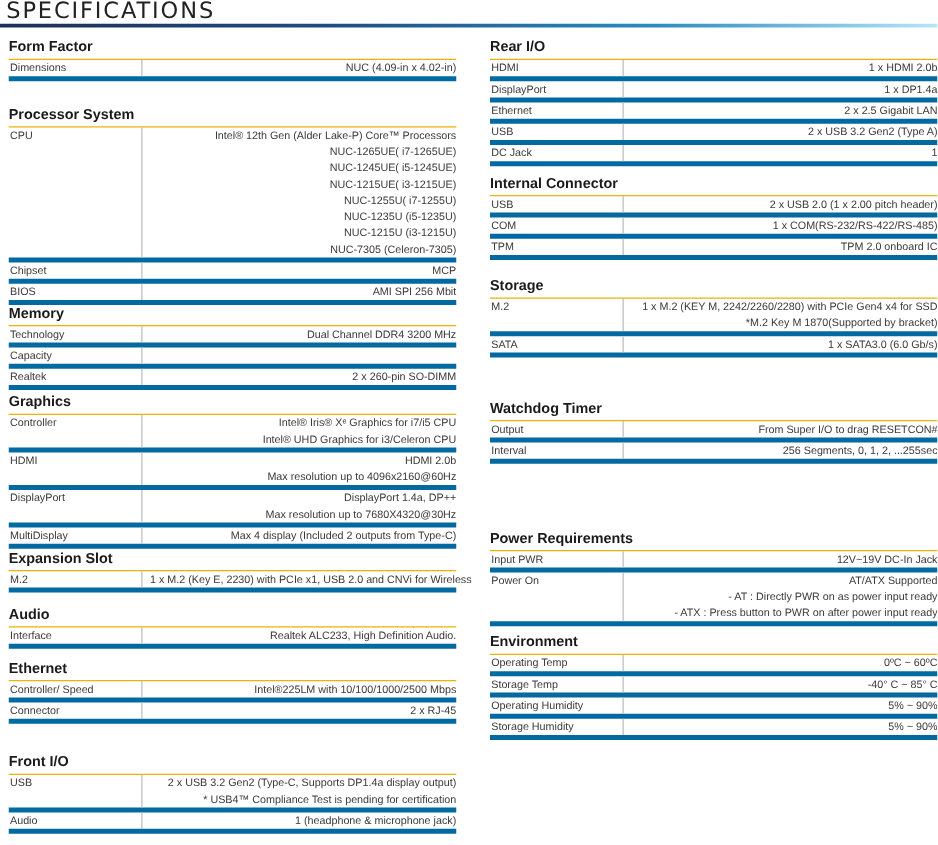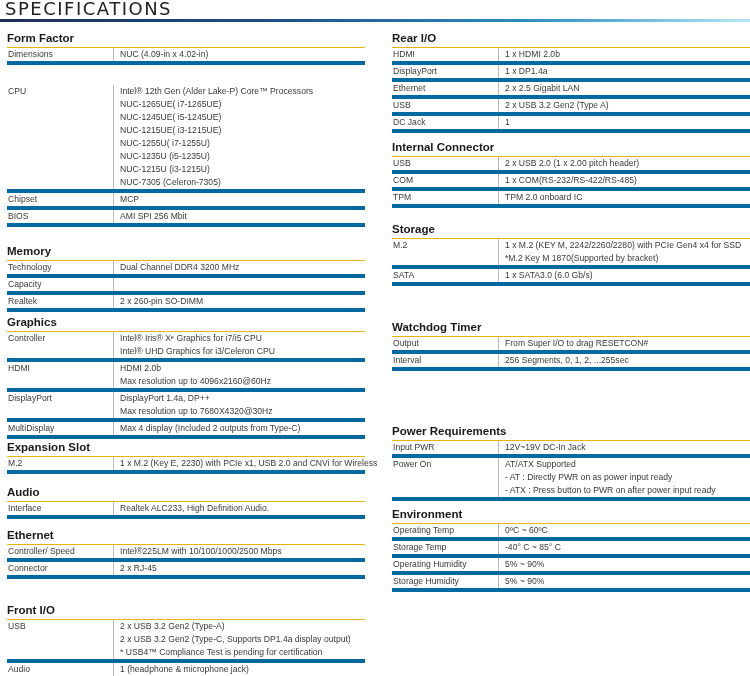--- a/index.html
+++ b/index.html
@@ -11,39 +11,40 @@
                 background: linear-gradient(to right, #1e2f55 0%, #1f4c86 35%, #2a8cc4 70%, #b6e6f6 100%); }
   .col { position: absolute; width: 358px; }
   .col.left { left: 7px; }
   .col.right { left: 392px; }
   .section { position: absolute; left: 0; width: 358px; }
   .section h2 { margin: 0; font-size: 11.5px; font-weight: bold; color: #1a1a1a; line-height: 14px;
                 padding-bottom: 2px; border-bottom: 1px solid #eab308; }
   .row { display: flex; border-bottom: 4px solid #0369a1; font-size: 8.6px; line-height: 13px; color: #3a3a3a; }
   .row .k { width: 105px; flex: none; padding-left: 1px; border-right: 1px solid #bdbdbd; }
   .row .v { flex: 1; padding-left: 6px; }
-  .row .v div { white-space: nowrap; }
+  .row .v div { white-space: nowrap; text-align: right; }
 </style>
 </head>
 <body>
 
 <div class="page-title">SPECIFICATIONS</div>
 <div class="title-rule"></div>
 
 <div class="col left" id="left-col">
     <div class="section" style="top: 31px;">
       <h2>Form Factor</h2>
       <div class="row">
         <div class="k">Dimensions</div>
         <div class="v">
           <div>NUC (4.09-in x 4.02-in)</div>
         </div>
       </div>
     </div>
     <div class="section" style="top: 85px;">
+      <h2>Processor System</h2>
       <div class="row">
         <div class="k">CPU</div>
         <div class="v">
           <div>Intel® 12th Gen (Alder Lake-P) Core™ Processors</div>
           <div>NUC-1265UE( i7-1265UE)</div>
           <div>NUC-1245UE( i5-1245UE)</div>
           <div>NUC-1215UE( i3-1215UE)</div>
           <div>NUC-1255U( i7-1255U)</div>
           <div>NUC-1235U (i5-1235U)</div>
           <div>NUC-1215U (i3-1215U)</div>
@@ -142,21 +143,20 @@
         <div class="v">
           <div>2 x RJ-45</div>
         </div>
       </div>
     </div>
     <div class="section" style="top: 603px;">
       <h2>Front I/O</h2>
       <div class="row">
         <div class="k">USB</div>
         <div class="v">
-          <div>2 x USB 3.2 Gen2 (Type-A)</div>
           <div>2 x USB 3.2 Gen2 (Type-C, Supports DP1.4a display output)</div>
           <div>* USB4™ Compliance Test is pending for certification</div>
         </div>
       </div>
       <div class="row">
         <div class="k">Audio</div>
         <div class="v">
           <div>1 (headphone &amp; microphone jack)</div>
         </div>
       </div>

